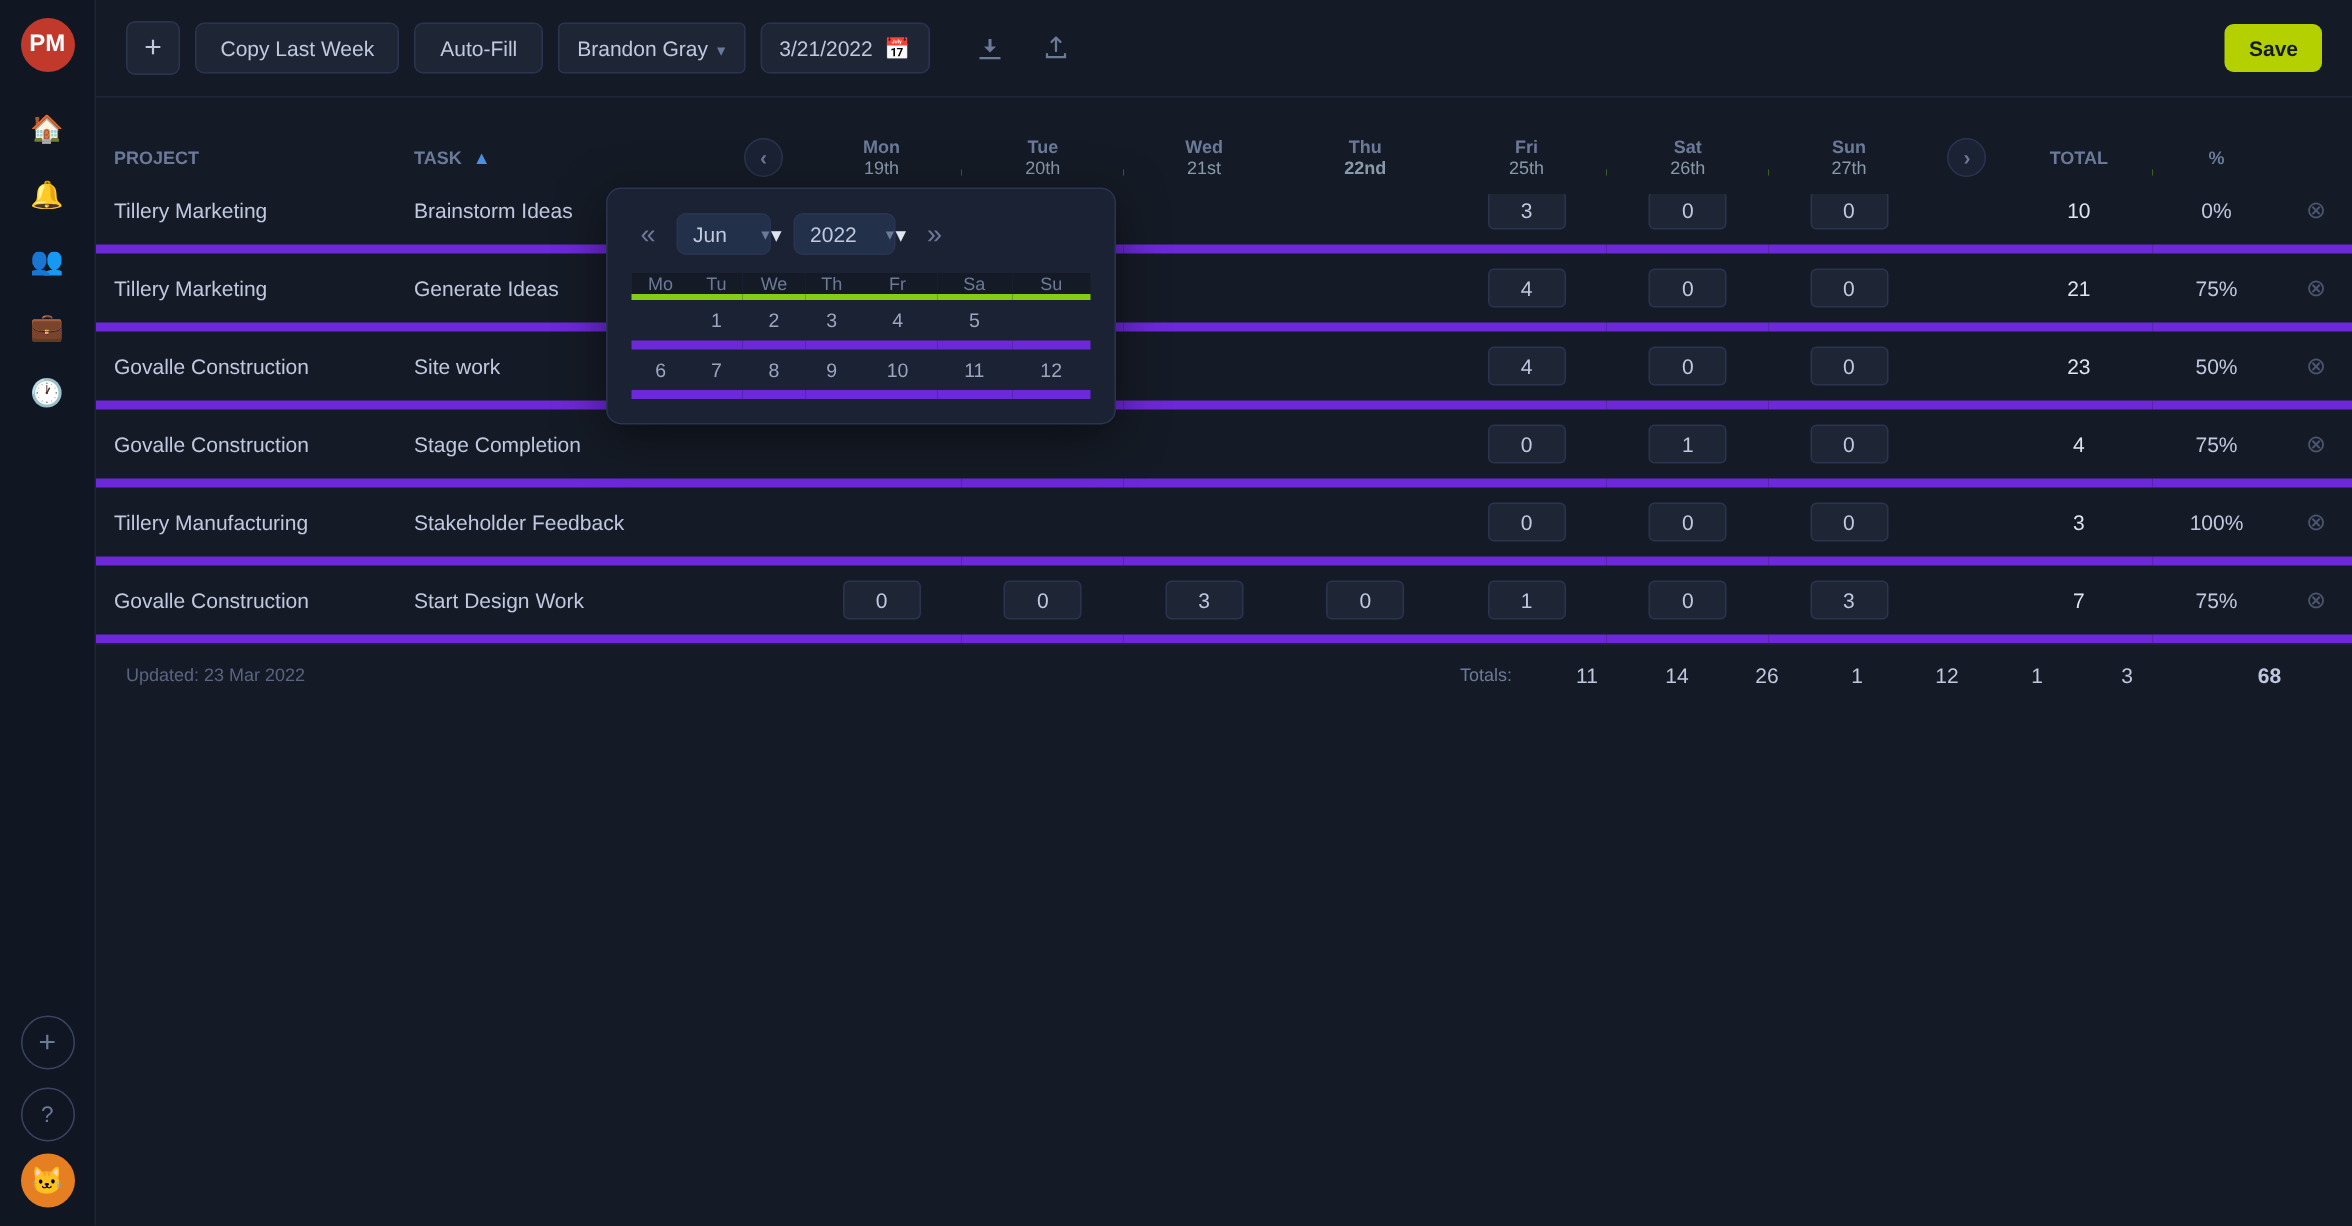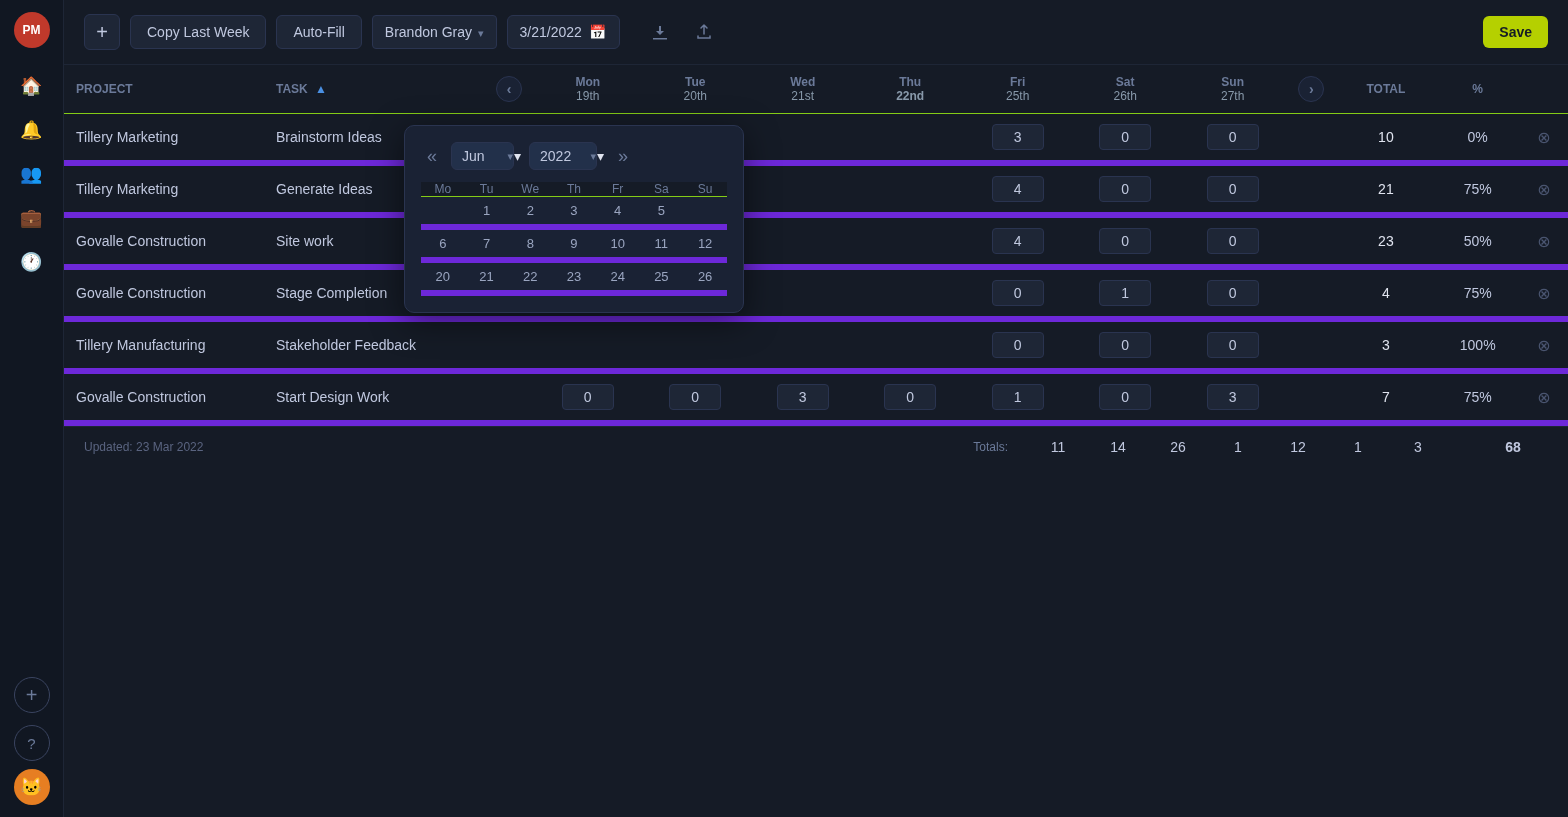--- a/index.html
+++ b/index.html
@@ -27,21 +27,21 @@
     }
     .sidebar-logo {
       width: 36px;
       height: 36px;
       background: #c0392b;
       border-radius: 50%;
       display: flex;
       align-items: center;
       justify-content: center;
       font-weight: bold;
-      font-size: 12px;
+      font-size: 16px;
       color: white;
       margin-bottom: 12px;
     }
     .sidebar-icon {
       width: 36px;
       height: 36px;
       display: flex;
       align-items: center;
       justify-content: center;
       border-radius: 6px;
@@ -174,24 +174,24 @@
       width: 100%;
       border-collapse: collapse;
     }
     thead tr th {
       background: #151b26;
       color: #6b7a99;
       font-size: 12px;
       font-weight: 600;
       padding: 10px 12px;
       text-align: left;
-      border-bottom: 1px solid #84cc16;
+      border-bottom: 4px solid #84cc16;
       white-space: nowrap;
       position: sticky;
-      top: 0;
+      top: 16px;
       z-index: 1;
     }
     thead tr th.center { text-align: center; }
     tbody tr {
       border-bottom: 6px solid #6d28d9;
     }
     tbody td {
       padding: 10px 12px;
       color: #c0c8df;
       font-size: 14px;
@@ -423,29 +423,20 @@
             </tr>
             <tr>
               <td>6</td>
               <td>7</td>
               <td>8</td>
               <td>9</td>
               <td>10</td>
               <td>11</td>
               <td>12</td>
             </tr>
-            <tr>
-              <td>20</td>
-              <td>21</td>
-              <td>22</td>
-              <td>23</td>
-              <td>24</td>
-              <td>25</td>
-              <td>26</td>
-            </tr>
           </tbody>
       </table>
     </div>
 
     <table>
       <thead>
         <tr>
           <th style="width:200px;">PROJECT</th>
           <th style="width:220px;">TASK <span class="sort-arrow">▲</span></th>
           <th style="width:30px;">

